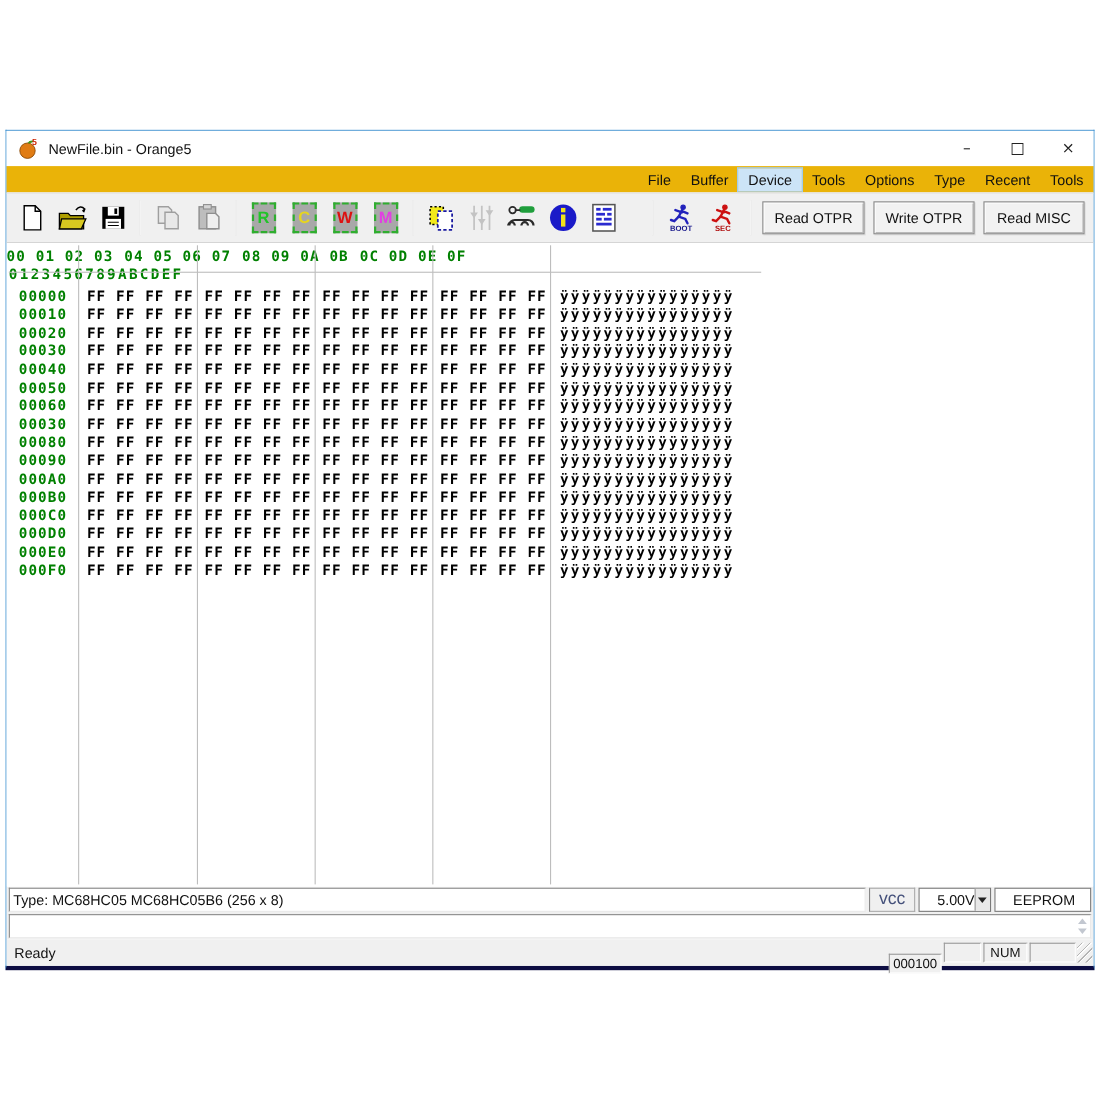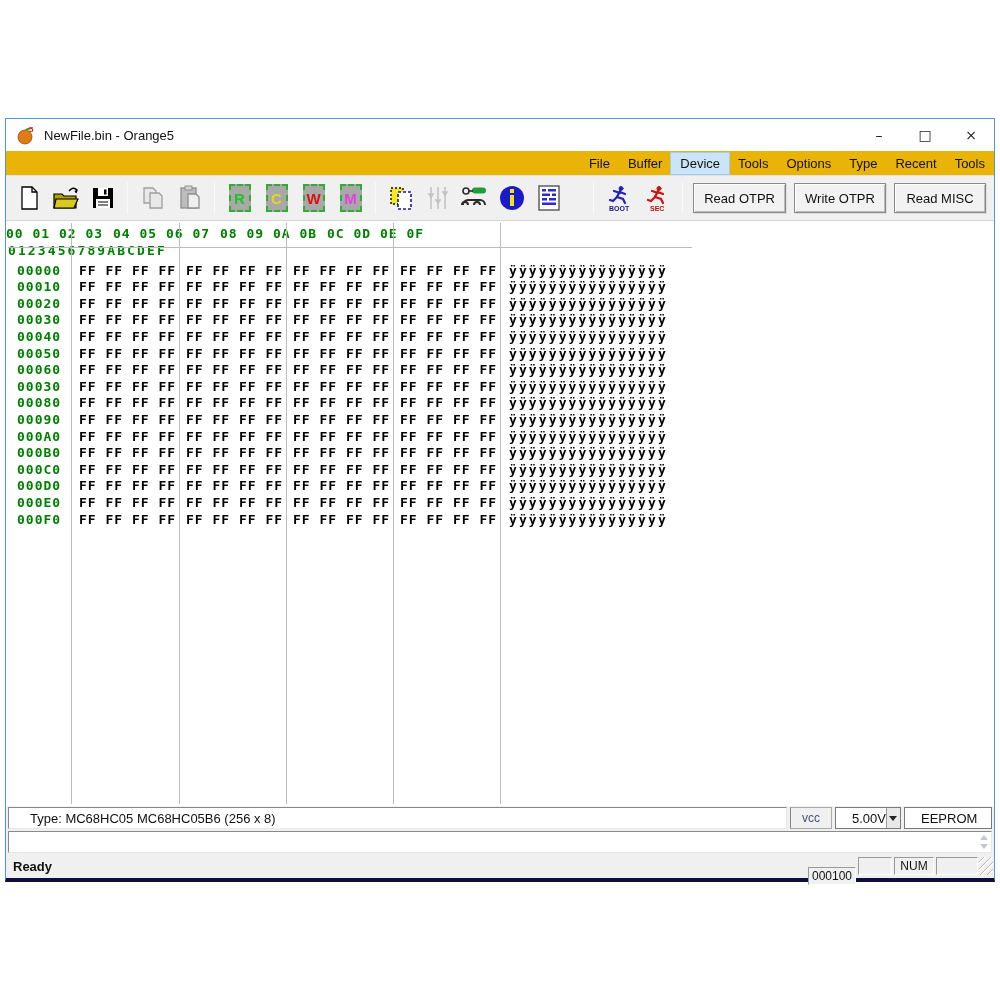--- a/index.html
+++ b/index.html
@@ -39,41 +39,41 @@
   .vline { position:absolute; top:2px; bottom:2px; width:1px; background:#bdbdbd; }
   .hex-hrule { position:absolute; left:2px; width:684px; top:26px; height:1px; background:#bdbdbd; }
   .hexhead, .hexrow { display:flex; height:16.6px; line-height:16.6px; white-space:pre; }
   .hexhead { margin-top:5px; margin-bottom:20px; color:#008000;flex-direction:column; }
   .addr { width:73px; padding-left:11px; color:#008000; letter-spacing:1px; }
   .grp { width:107px; letter-spacing:1px; }
   .ascii { margin-left:2px; letter-spacing:2.1px; }
   
   .devicebar { height:24px; flex:0 0 auto; display:flex; align-items:stretch; background:#f0f0f0; padding:1px 2px; gap:3px; }
   .type-box { flex:1; background:#ffffff; border:1px solid #898989; border-bottom-color:#e8e8e8; border-right-color:#e8e8e8;
-    font-size:13px; color:#111; display:flex; align-items:center; padding-left:21px; }
+    font-size:13px; color:#111; display:flex; align-items:center; padding-left:3px; }
   .vcc-box { width:42px; background:#f0f0f0; border:1px solid #aaa; border-left-color:#888;
-    font-size:12px; color:#44507a; display:flex; align-items:center; justify-content:center; }
+    font-size:16px; color:#44507a; display:flex; align-items:center; justify-content:center; }
   .combo { background:#ffffff; border:1px solid #7a7a7a; display:flex; align-items:center; font-size:13px; color:#111; }
   .combo .val { padding-left:16px; flex:1; }
   .combo.v { width:66px; }
   .combo.m { width:88px;gap:31px; }
   .dd-btn { width:17px; height:100%; background:#e8e8e8; border-left:1px solid #9a9a9a;
     display:flex; align-items:center; justify-content:center; }
   .dd-arrow { width:0; height:0; border-left:4px solid transparent; border-right:4px solid transparent; border-top:5px solid #222; }
   
   .logarea { height:24px; flex:0 0 auto; background:#f0f0f0; padding:1px 2px; display:flex; }
   .log-box { flex:1; background:#ffffff; border:1px solid #898989; border-bottom-color:#e8e8e8; border-right-color:#e8e8e8;
     position:relative; }
   .spin { position:absolute; right:1px; top:1px; bottom:1px; width:13px; display:flex; flex-direction:column; justify-content:space-between; }
   .spin-up, .spin-dn { height:9px; display:flex; align-items:center; justify-content:center; }
   .tri-up { width:0;height:0;border-left:4px solid transparent;border-right:4px solid transparent;border-bottom:5px solid #c2c7d0; }
   .tri-dn { width:0;height:0;border-left:4px solid transparent;border-right:4px solid transparent;border-top:5px solid #c2c7d0; }
   
   .statusbar { height:24px; flex:0 0 auto; background:#f0f0f0; display:flex; align-items:center; font-size:13px; color:#111; }
-  .status-ready { padding-left:7px; flex:1;font-weight:bold; }
+  .status-ready { padding-left:7px; flex:1; }
   .spanel { height:18px; margin:0 1px; background:#f0f0f0; border:1px solid; border-color:#9a9a9a #ffffff #ffffff #9a9a9a;
     display:flex; align-items:center; justify-content:center; font-size:12px; }
   .sp-a { width:48px;margin-top:20px; } .sp-b { width:34px; } .sp-c { width:40px; } .sp-d { width:42px; }
   .grip { width:14px; height:18px; margin-right:1px;
     background:repeating-linear-gradient(135deg, transparent 0 3px, #b5b5b5 3px 4px, #fdfdfd 4px 5px); }
 </style>
 </head>
 <body>
 
 <div class="window">

